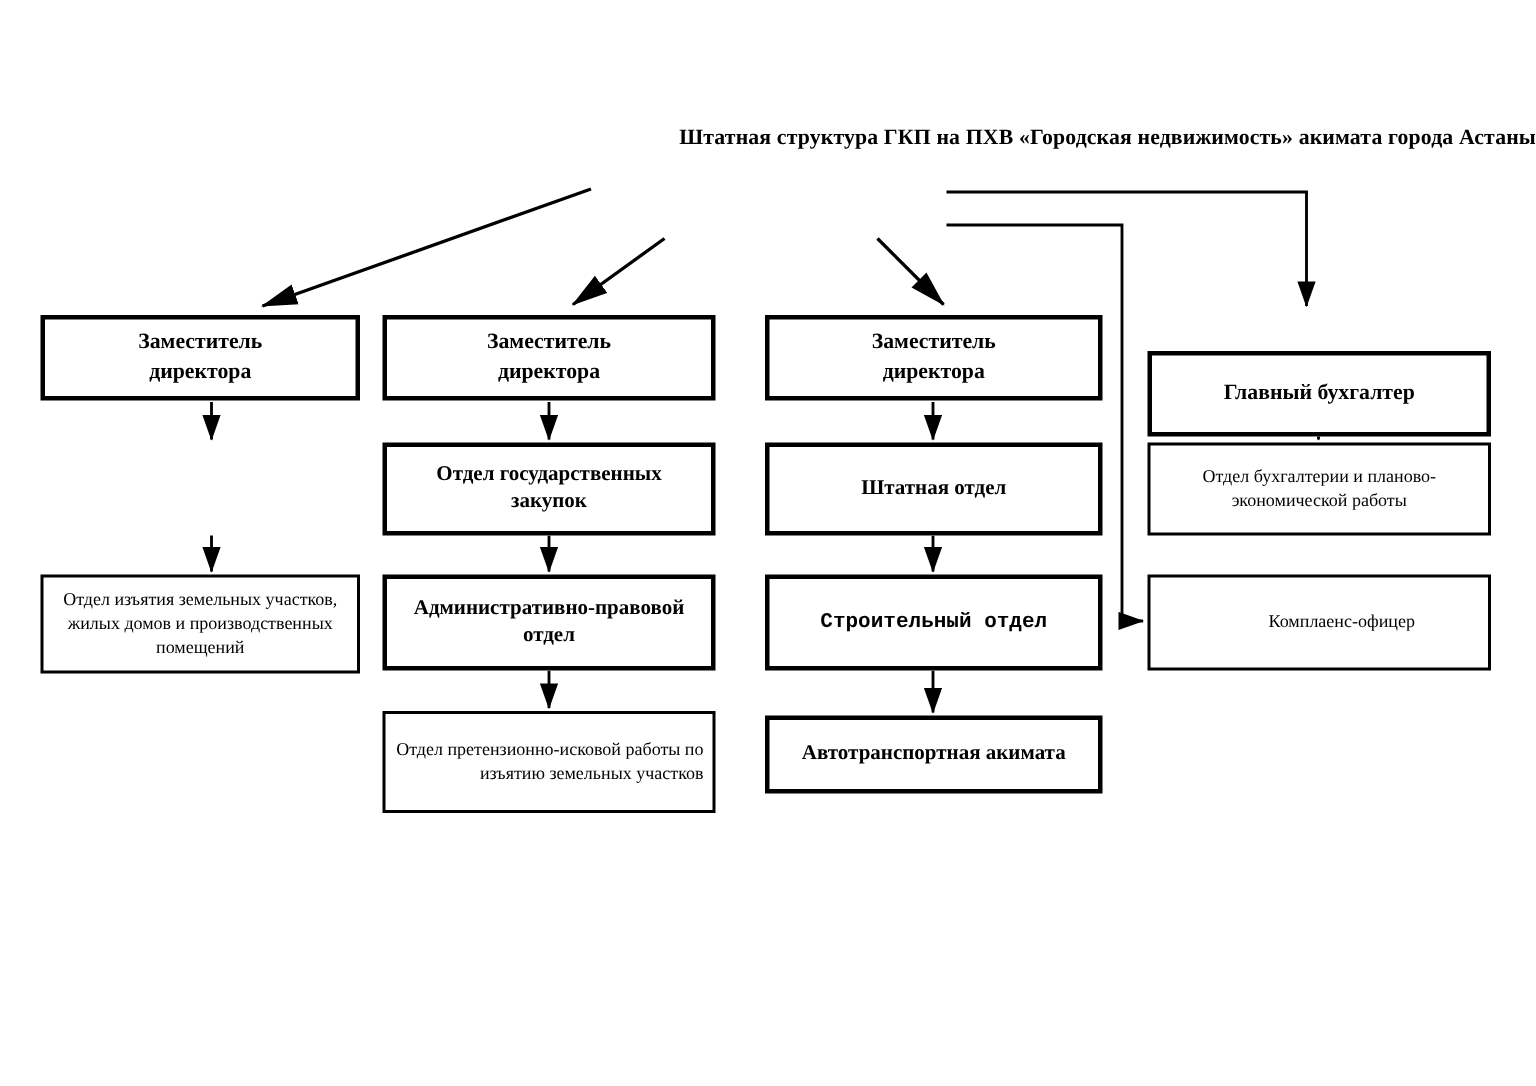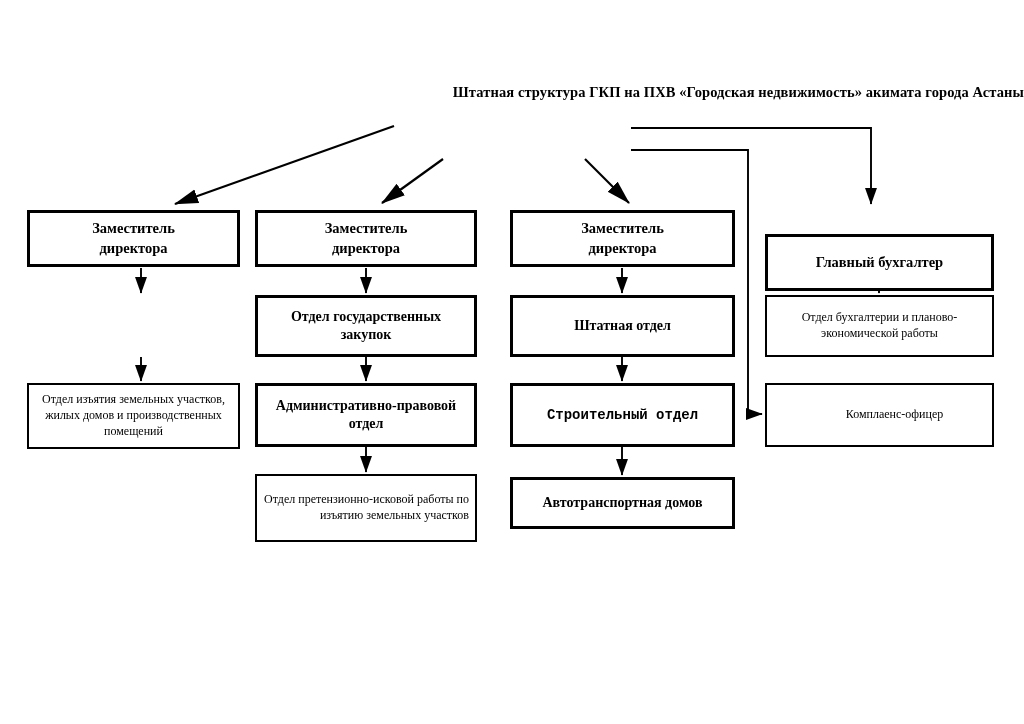--- a/index.html
+++ b/index.html
@@ -145,21 +145,21 @@
 
   <div class="node lvl-unit-bold" style="left:510px; top:295px; width:225px; height:62px;">
     <span class="lbl">Штатная отдел</span>
   </div>
 
   <div class="node lvl-unit-bold" style="left:510px; top:383px; width:225px; height:64px;font-family:Liberation Mono, monospace;">
     <span class="lbl">Строительный отдел</span>
   </div>
 
   <div class="node lvl-unit-bold" style="left:510px; top:477px; width:225px; height:52px;">
-    <span class="lbl">Автотранспортная домов</span>
+    <span class="lbl">Автотранспортная акимата</span>
   </div>
 
   <div class="node lvl-dept" style="left:765px; top:210px; width:229px; height:57px;margin-top:24px;">
     <span class="lbl">Главный бухгалтер</span>
   </div>
 
   <div class="node lvl-unit thin" style="left:765px; top:295px; width:229px; height:62px;">
     <span class="lbl">Отдел бухгалтерии и планово-экономической работы</span>
   </div>
 

